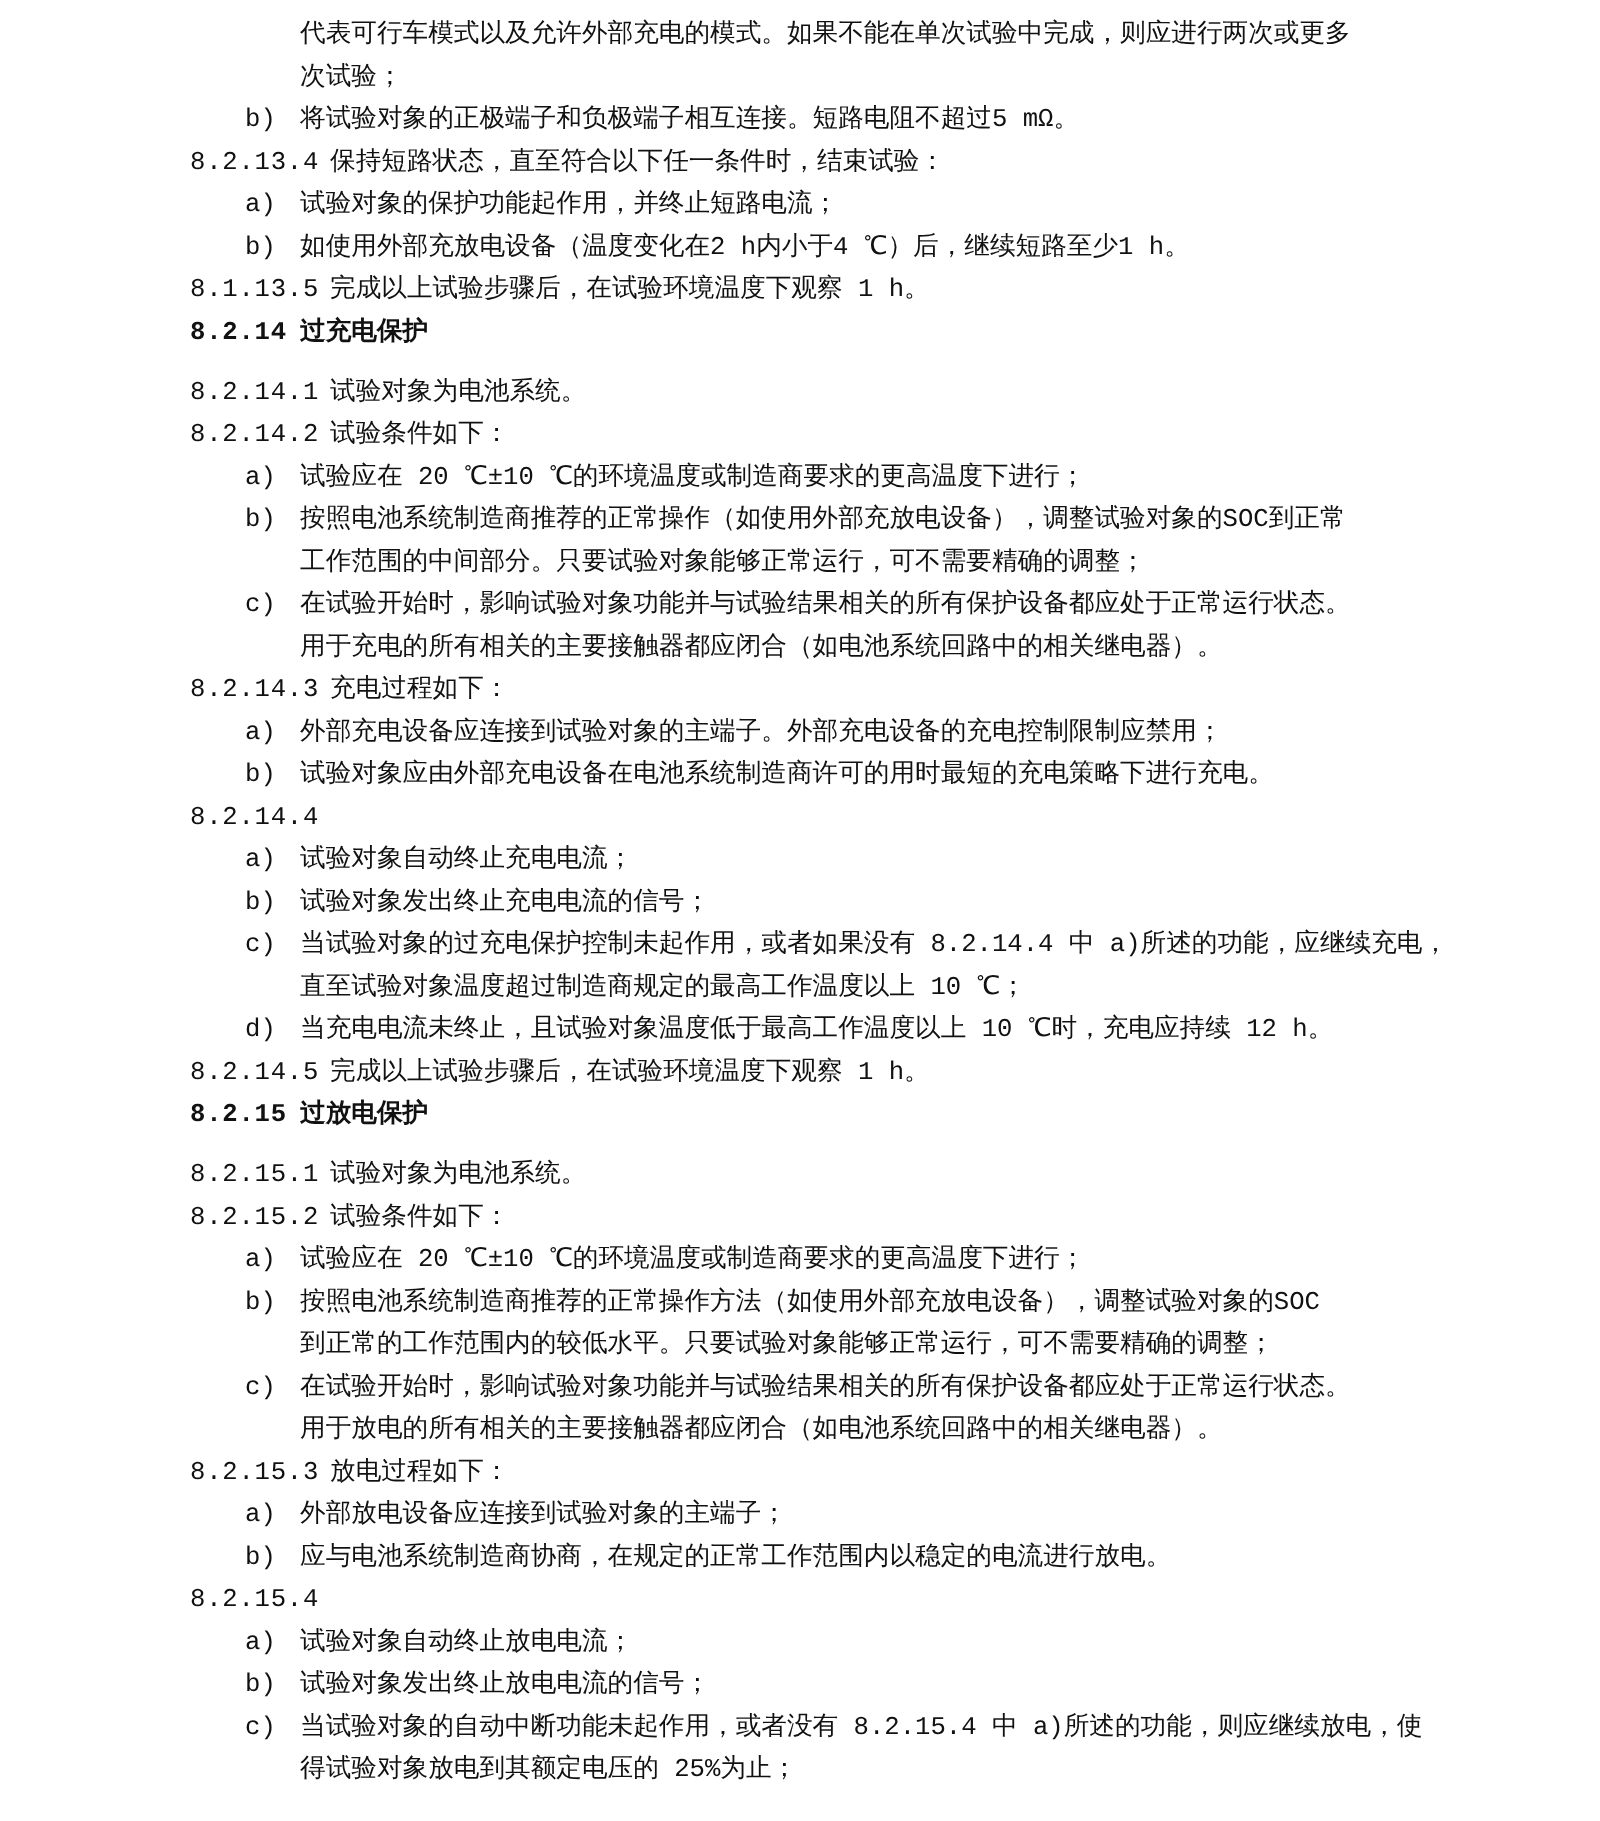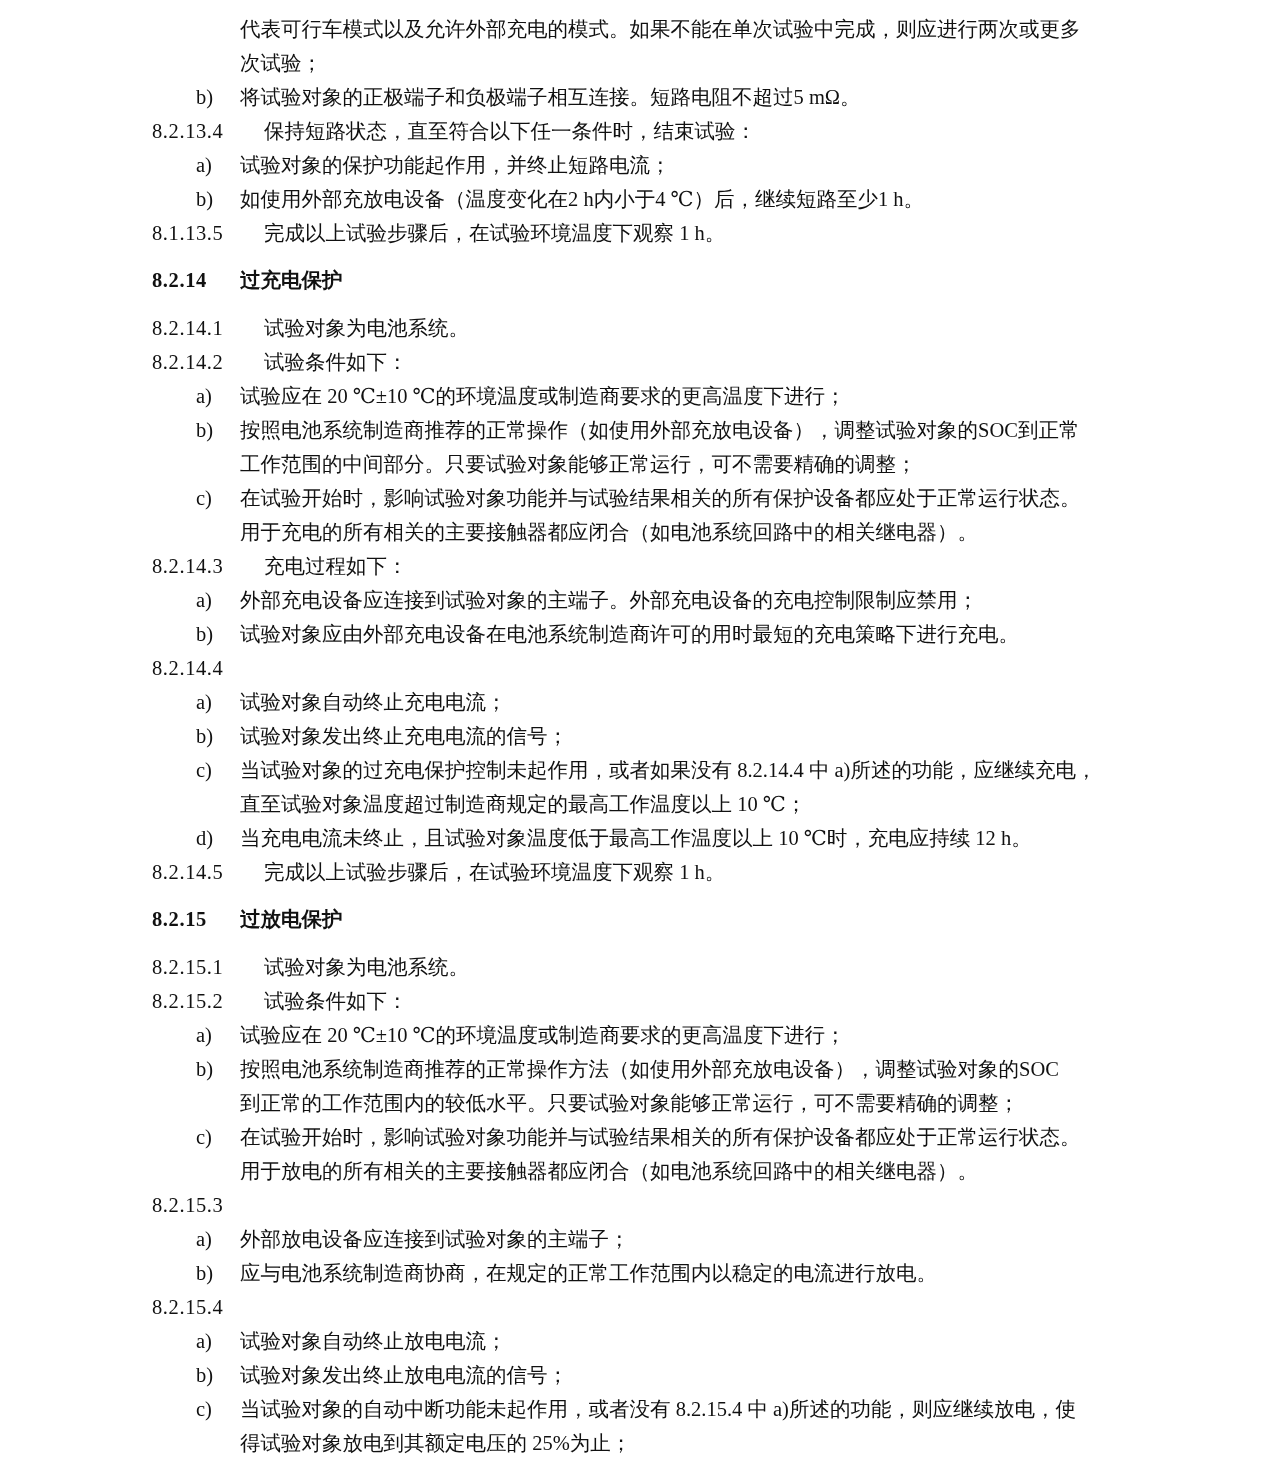--- a/index.html
+++ b/index.html
@@ -16,40 +16,40 @@
     padding: 12px 116px 18px 152px;
     font-family: "Liberation Serif", "DejaVu Serif", serif;
     color: #111111;
   }
   .doc-content {
     width: 100%;
   }
   .block {
     font-size: 20.5px;
     line-height: 34px;
+    font-family: Liberation Mono, monospace;
   }
   .block .text {
     white-space: pre-line;
     flex: 1 1 auto;
   }
   
   .clause {
     display: flex;
     align-items: flex-start;
   }
   .clause .num {
     flex: 0 0 112px;
     letter-spacing: 0.6px;
   }
   
   .heading {
     display: flex;
     align-items: center;
     font-weight: bold;
-    margin-top: 13px;
     margin-bottom: 14px;
   }
   .heading .num {
     flex: 0 0 88px;
     letter-spacing: 0.6px;
   }
   
   .item {
     display: flex;
     align-items: flex-start;
@@ -173,20 +173,21 @@
         <span class="text">按照电池系统制造商推荐的正常操作方法（如使用外部充放电设备），调整试验对象的SOC
 到正常的工作范围内的较低水平。只要试验对象能够正常运行，可不需要精确的调整；</span>
       </div>
       <div class="block item">
         <span class="letter">c)</span>
         <span class="text">在试验开始时，影响试验对象功能并与试验结果相关的所有保护设备都应处于正常运行状态。
 用于放电的所有相关的主要接触器都应闭合（如电池系统回路中的相关继电器）。</span>
       </div>
       <div class="block clause">
         <span class="num">8.2.15.3</span>
+        <span class="text">放电过程如下：</span>
       </div>
       <div class="block item">
         <span class="letter">a)</span>
         <span class="text">外部放电设备应连接到试验对象的主端子；</span>
       </div>
       <div class="block item">
         <span class="letter">b)</span>
         <span class="text">应与电池系统制造商协商，在规定的正常工作范围内以稳定的电流进行放电。</span>
       </div>
       <div class="block clause">

